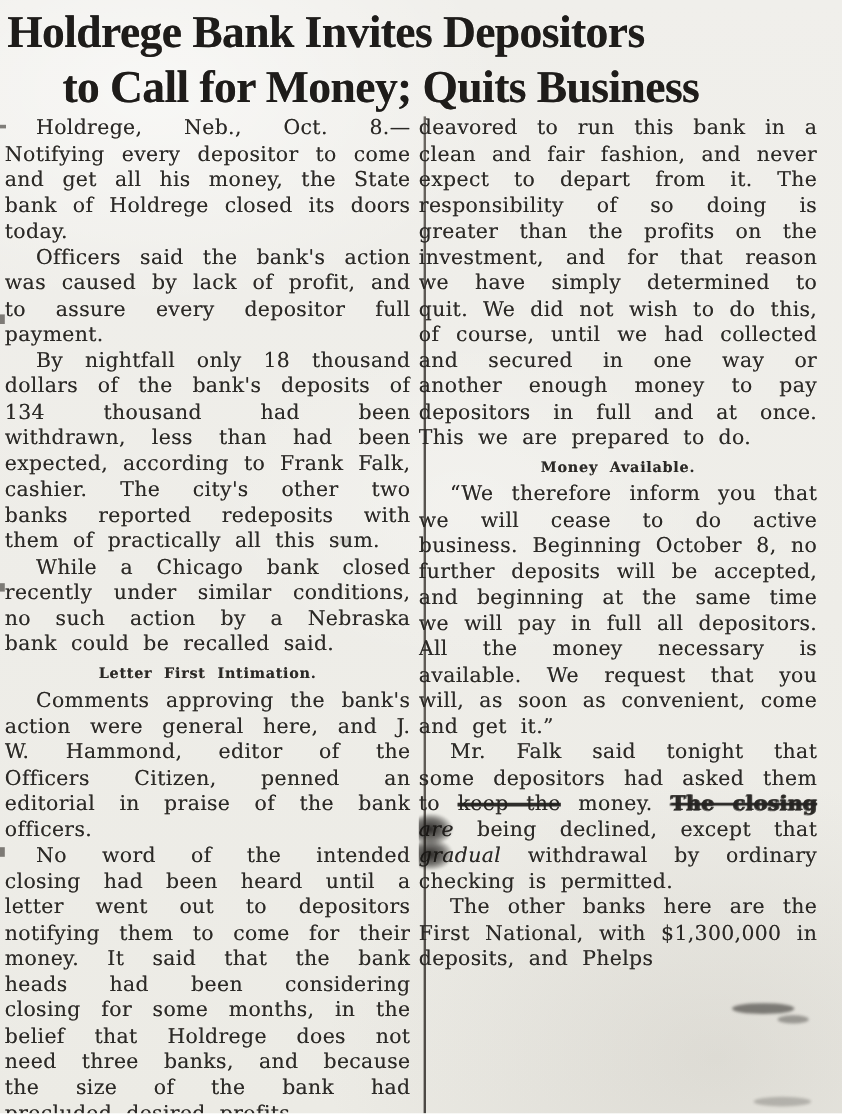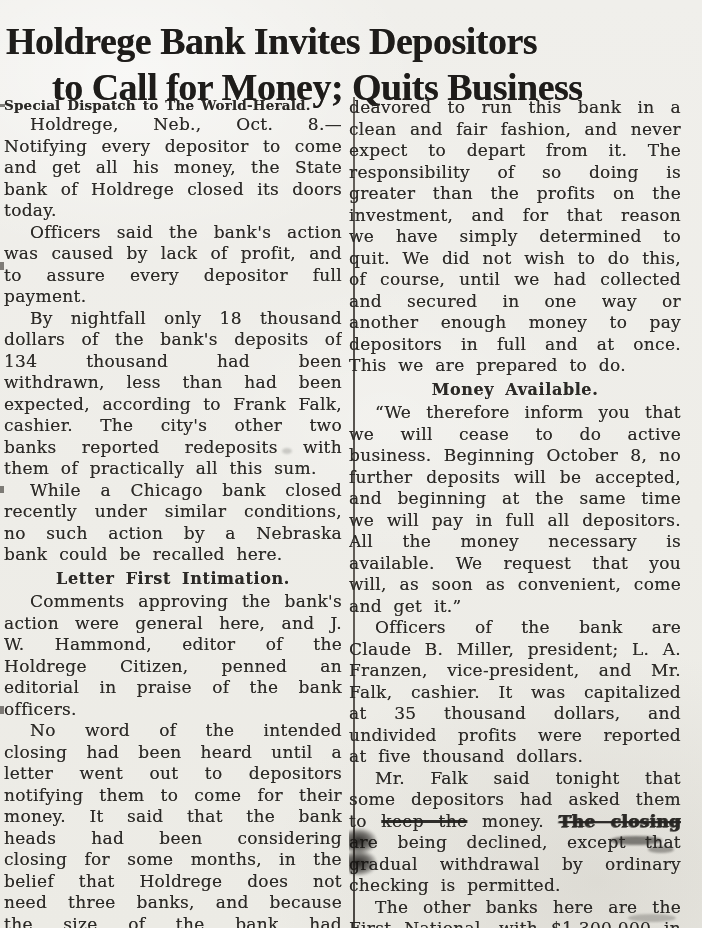--- a/index.html
+++ b/index.html
@@ -10,21 +10,21 @@
     font-family:"DejaVu Serif", serif;
     color:#262422;
     background:
       radial-gradient(ellipse 420px 260px at 18% 8%, rgba(255,255,255,.55), rgba(255,255,255,0) 70%),
       radial-gradient(ellipse 500px 360px at 85% 95%, rgba(182,178,168,.28), rgba(182,178,168,0) 65%),
       radial-gradient(ellipse 300px 200px at 55% 45%, rgba(255,255,255,.25), rgba(255,255,255,0) 70%),
       linear-gradient(180deg,#f0efeb 0%, #eeede8 55%, #ecebe5 100%);
   }
   
   .headline{
-    position:absolute;left:0;top:18px;width:574px;
+    position:absolute;left:0;top:4px;width:574px;
     font-family:"Liberation Serif", serif;
     font-weight:700;
     font-size:38px;
     line-height:46px;
     letter-spacing:-0.5px;
     color:#1e1c1a;
     text-shadow:0 0 .5px rgba(30,28,26,.7);
     white-space:nowrap;
   }
   .headline .l1{display:block;padding-left:6px;}
@@ -54,40 +54,40 @@
     line-height:16px;
     letter-spacing:.2px;
     word-spacing:2px;
     text-align:left;
   }
   p.para{margin:0;text-indent:26px;}
   p.para.noindent{text-indent:0;}
   .subhead{
     margin:2px 0;
     font-weight:700;
-    font-size:16px;
+    font-size:12px;
     text-align:center;
     text-indent:0;
     letter-spacing:.6px;
     word-spacing:5px;
   }
   
   .struck{
     text-decoration:line-through;
     text-decoration-thickness:2.5px;
     text-decoration-color:rgba(32,30,28,.85);
   }
   .overprint{
     font-weight:700;
     text-shadow:1px 0 0 rgba(34,32,30,.8), -0.5px .5px 0 rgba(34,32,30,.6);
     text-decoration:line-through;
     text-decoration-thickness:2px;
     text-decoration-color:rgba(40,38,36,.55);
   }
-  .blob{position:relative;white-space:nowrap;}
+  .blob{position:relative;white-space:nowrap;font-style:italic;}
   .blob::before{
     content:"";position:absolute;z-index:2;
     left:-6px;top:-4px;width:34px;height:26px;border-radius:50%;
     background:radial-gradient(ellipse at 45% 50%, rgba(20,18,16,.9) 0%, rgba(20,18,16,.55) 45%, rgba(20,18,16,0) 75%);
     filter:blur(1px);
   }
   .speck{position:absolute;border-radius:50%;filter:blur(1.2px);background:rgba(40,38,34,.55);}
   .edge-mark{position:absolute;background:rgba(50,46,42,.6);filter:blur(.6px);}
 </style>
 </head>
@@ -96,36 +96,34 @@
 <div class="page">
 
   <h1 class="headline" style="margin:0;">
     <span class="l1">Holdrege Bank Invites Depositors</span>
     <span class="l2">to Call for Money; Quits Business</span>
   </h1>
 
   <div class="divider"></div>
 
   <div class="col col-left">
-    <p class="byline">Special Dispatch to The World-Herald.</p>
     <p class="para">Holdrege, Neb., Oct. 8.—Notifying every depositor to come and get all his money, the State bank of Holdrege closed its doors today.</p>
     <p class="para">Officers said the bank's action was caused by lack of profit, and to assure every depositor full payment.</p>
     <p class="para">By nightfall only 18 thousand dollars of the bank's deposits of 134 thousand had been withdrawn, less than had been expected, according to Frank Falk, cashier. The city's other two banks reported redeposits with them of practically all this sum.</p>
-    <p class="para">While a Chicago bank closed recently under similar conditions, no such action by a Nebraska bank could be recalled here.</p>
+    <p class="para">While a Chicago bank closed recently under similar conditions, no such action by a Nebraska bank could be recalled said.</p>
     <p class="subhead">Letter First Intimation.</p>
-    <p class="para">Comments approving the bank's action were general here, and J. W. Hammond, editor of the Holdrege Citizen, penned an editorial in praise of the bank officers.</p>
+    <p class="para">Comments approving the bank's action were general here, and J. W. Hammond, editor of the Officers Citizen, penned an editorial in praise of the bank officers.</p>
     <p class="para">No word of the intended closing had been heard until a letter went out to depositors notifying them to come for their money. It said that the bank heads had been considering closing for some months, in the belief that Holdrege does not need three banks, and because the size of the bank had precluded desired profits.</p>
 
   </div>
 
   <div class="col col-right">
     <p class="para noindent">deavored to run this bank in a clean and fair fashion, and never expect to depart from it. The responsibility of so doing is greater than the profits on the investment, and for that reason we have simply determined to quit. We did not wish to do this, of course, until we had collected and secured in one way or another enough money to pay depositors in full and at once. This we are prepared to do.</p>
     <p class="subhead">Money Available.</p>
     <p class="para">“We therefore inform you that we will cease to do active business. Beginning October 8, no further deposits will be accepted, and beginning at the same time we will pay in full all depositors. All the money necessary is available. We request that you will, as soon as convenient, come and get it.”</p>
-    <p class="para">Officers of the bank are Claude B. Miller, president; L. A. Franzen, vice-president, and Mr. Falk, cashier. It was capitalized at 35 thousand dollars, and undivided profits were reported at five thousand dollars.</p>
     <p class="para"><span>Mr. Falk said tonight that some depositors had asked them to </span><span class="struck">keep the</span><span> money. </span><span class="overprint">The closing</span><span> </span><span class="blob">are</span><span> being declined, except that </span><span class="blob">gradual</span><span> withdrawal by ordinary checking is permitted.</span></p>
     <p class="para"><span>The other banks here are the First National, with $1,300,000 in deposits, and Phelps </span></p>
   </div>
 
   <div class="speck" style="left:610px;top:836px;width:52px;height:9px;"></div>
   <div class="speck" style="left:648px;top:846px;width:26px;height:7px;opacity:.7;"></div>
   <div class="speck" style="left:628px;top:914px;width:48px;height:8px;opacity:.45;"></div>
   <div class="speck" style="left:282px;top:448px;width:10px;height:6px;opacity:.35;"></div>
   <div class="edge-mark" style="left:0;top:104px;width:5px;height:3px;"></div>
   <div class="edge-mark" style="left:0;top:262px;width:4px;height:8px;"></div>

